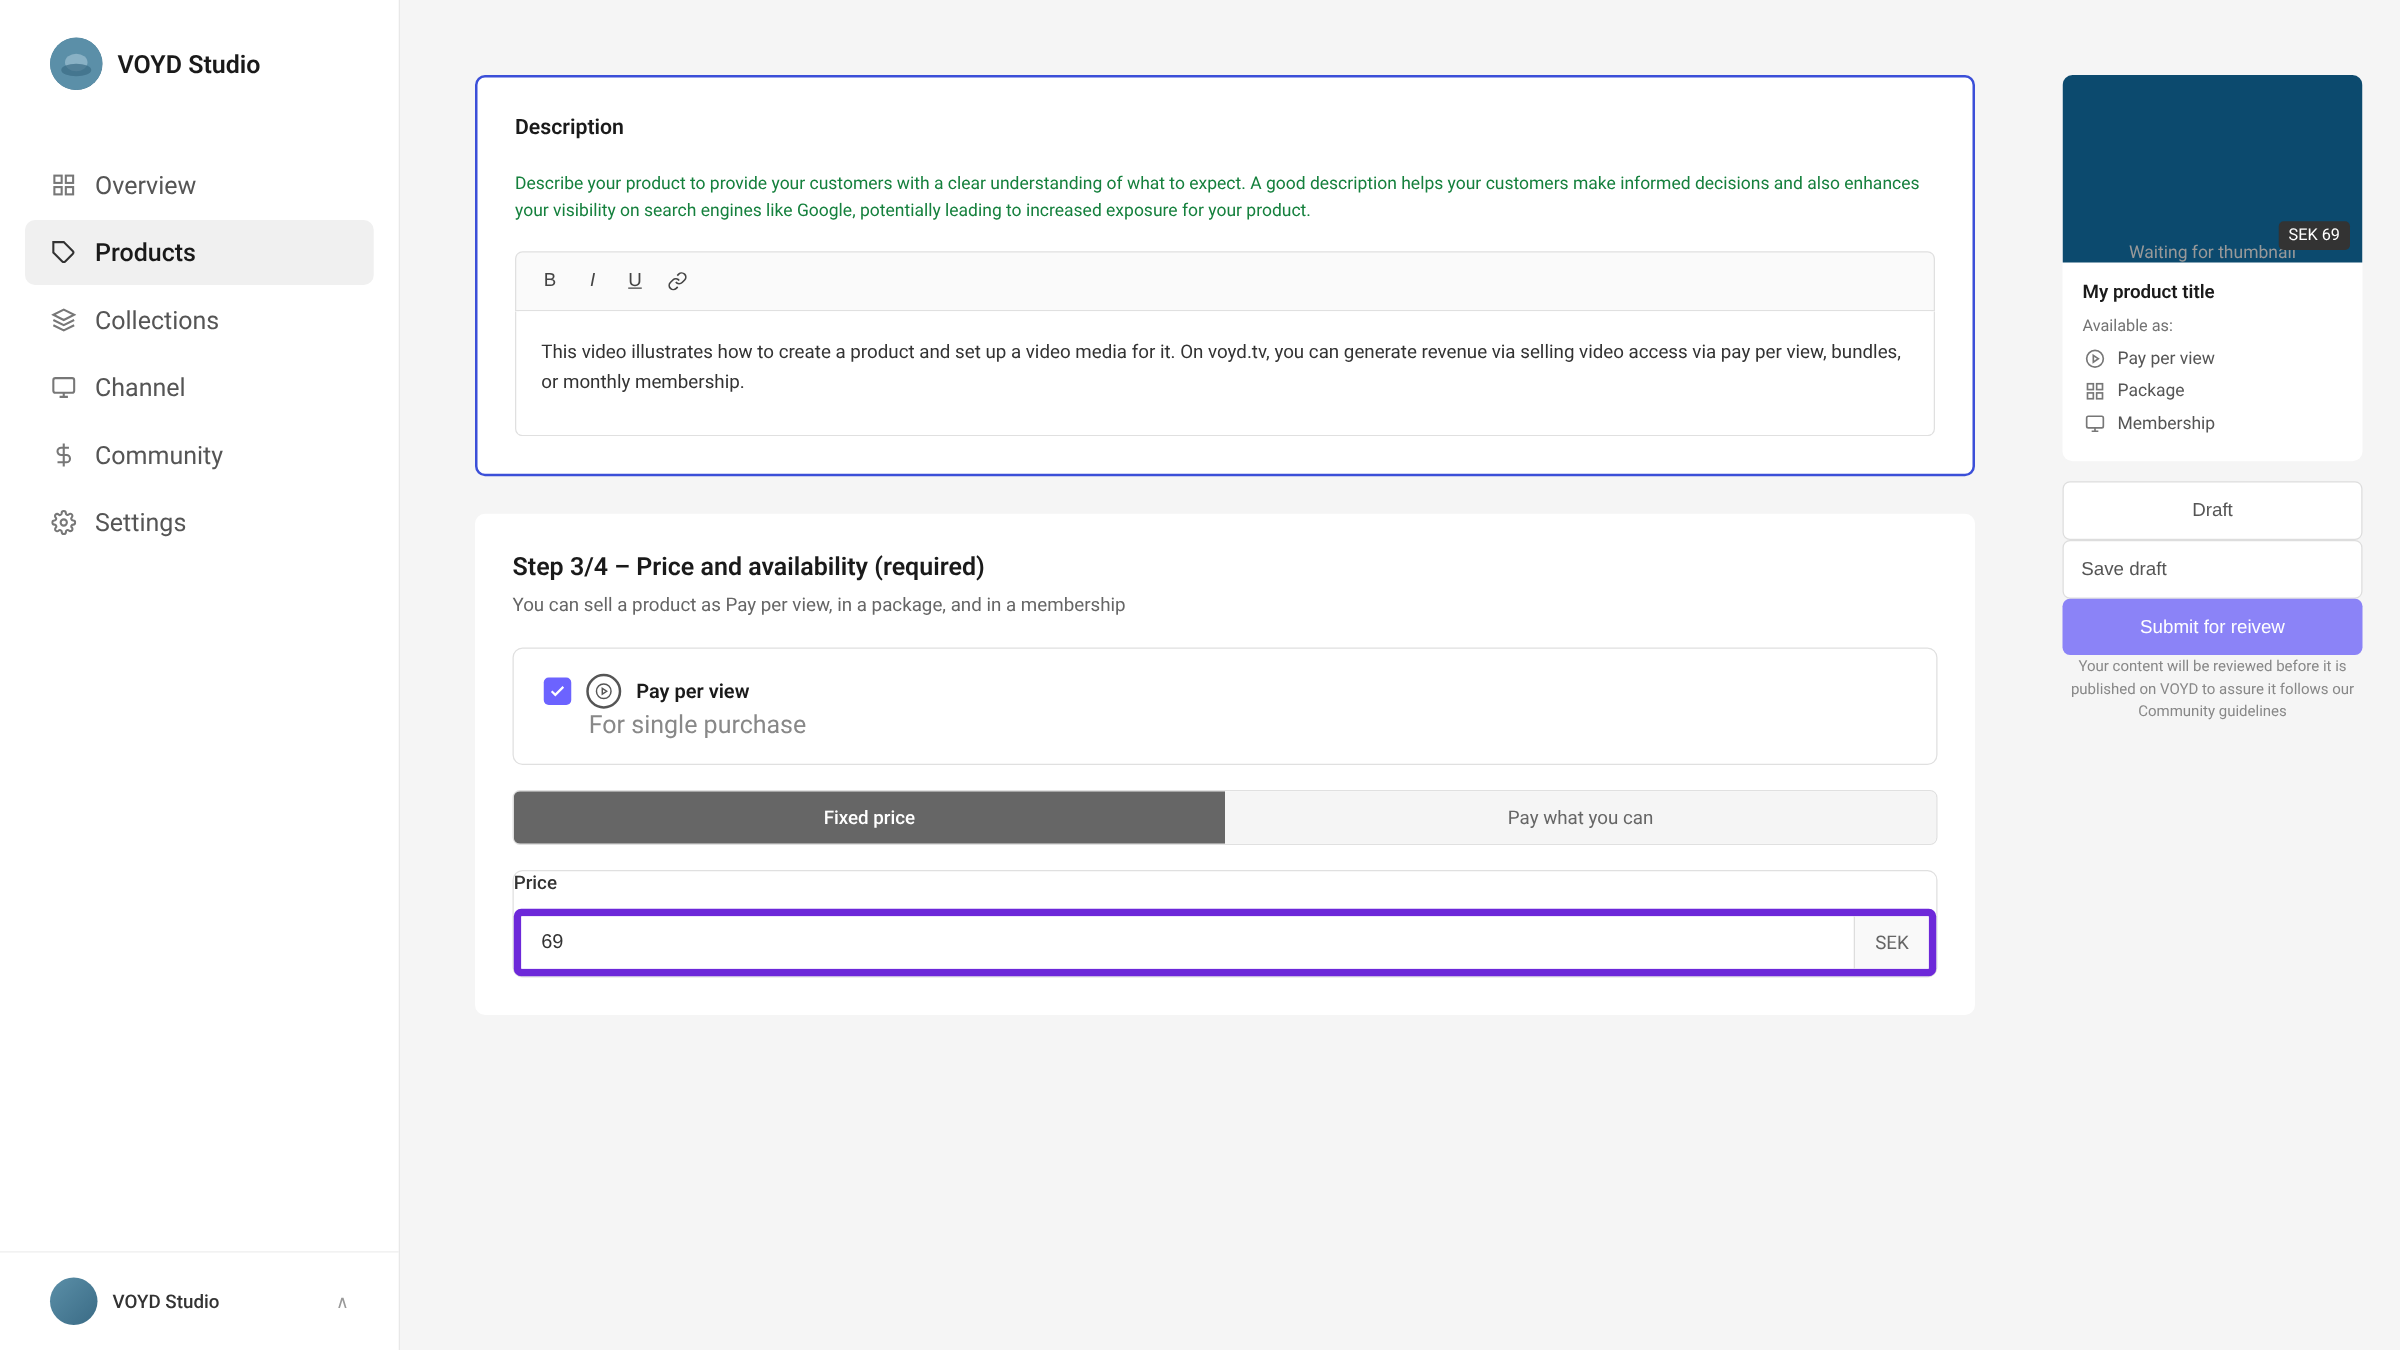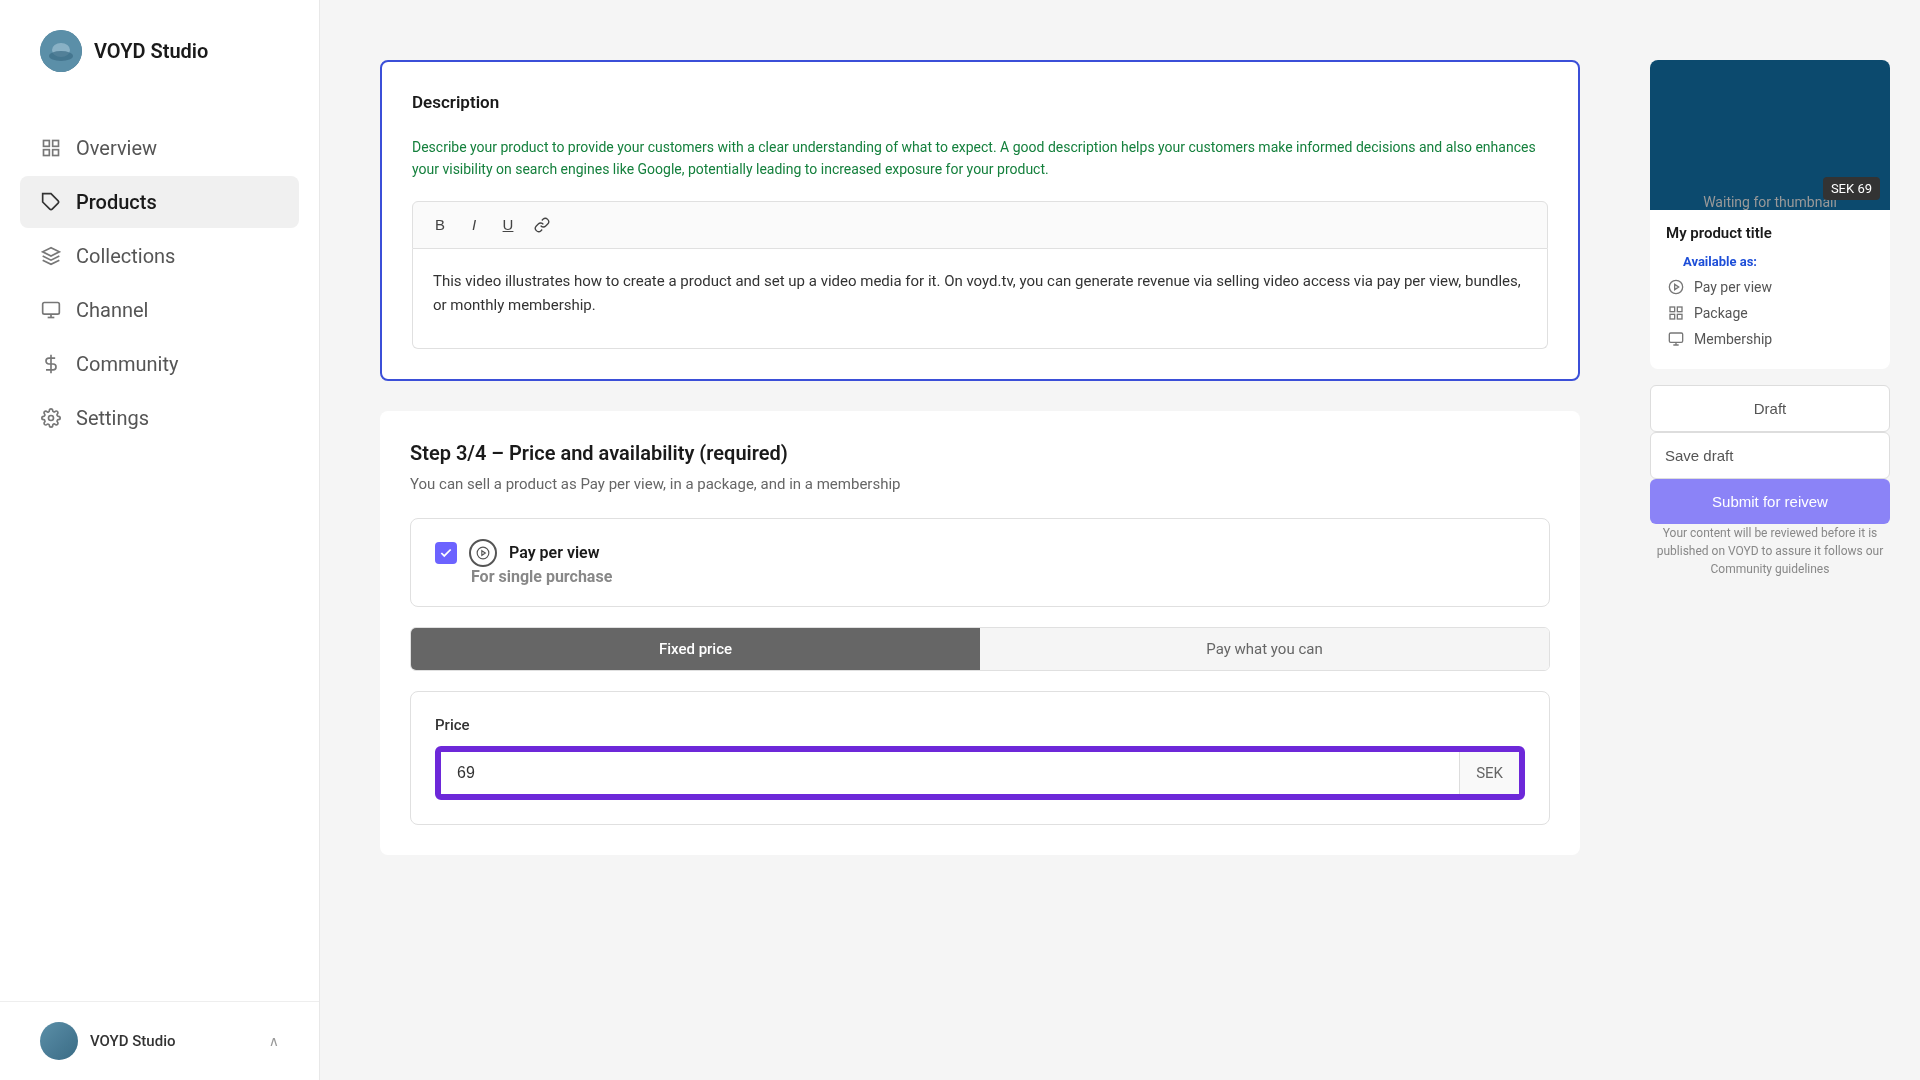--- a/index.html
+++ b/index.html
@@ -244,24 +244,23 @@
       flex-shrink: 0;
     }
 
     .ppv-title {
       font-size: 16px;
       font-weight: 600;
       color: #1a1a1a;
     }
 
     .ppv-subtitle {
-      font-size: 16px;
+      font-size: 20px;
       color: #888;
       padding-left: 36px;
-      font-weight: bold;
     }
 
     
     .price-toggle {
       display: flex;
       border-radius: 6px;
       overflow: hidden;
       border: 1px solid #e0e0e0;
       margin-bottom: 20px;
     }
@@ -279,21 +278,20 @@
     .toggle-option.active {
       background: #666;
       color: #fff;
       font-weight: 500;
     }
 
     
     .price-card {
       border: 1px solid #e0e0e0;
       border-radius: 8px;
-      padding: 24px;
     }
 
     .price-label {
       font-size: 15px;
       font-weight: 500;
       color: #333;
       margin-bottom: 12px;
     }
 
     .price-input-wrapper {
@@ -369,24 +367,23 @@
 
     .preview-title {
       font-size: 15px;
       font-weight: 600;
       color: #1a1a1a;
       margin-bottom: 12px;
     }
 
     .available-as-label {
       font-size: 13px;
-      font-weight: 700;
-      color: #1d4ed8;
+      font-weight: 400;
+      color: #737373;
       margin-bottom: 8px;
-      margin-left: 17px;
     }
 
     .available-item {
       display: flex;
       align-items: center;
       gap: 8px;
       font-size: 14px;
       color: #555;
       margin-bottom: 6px;
     }

